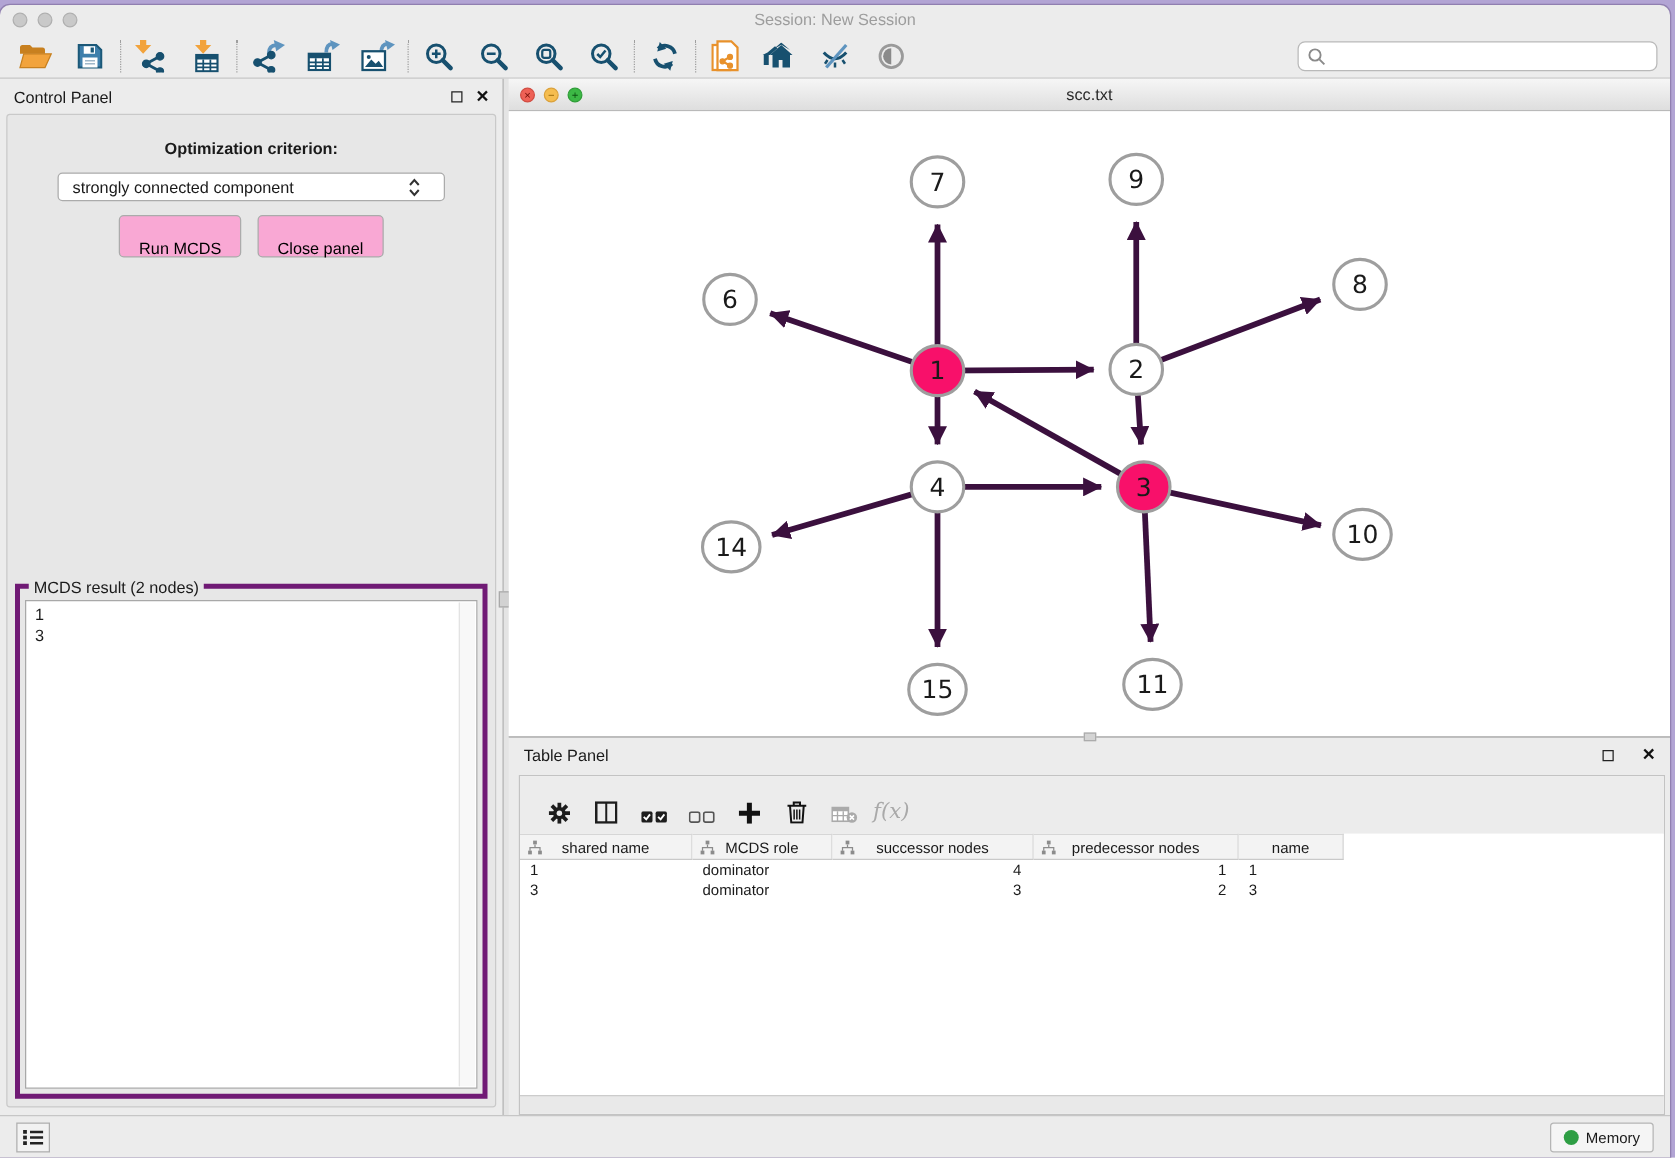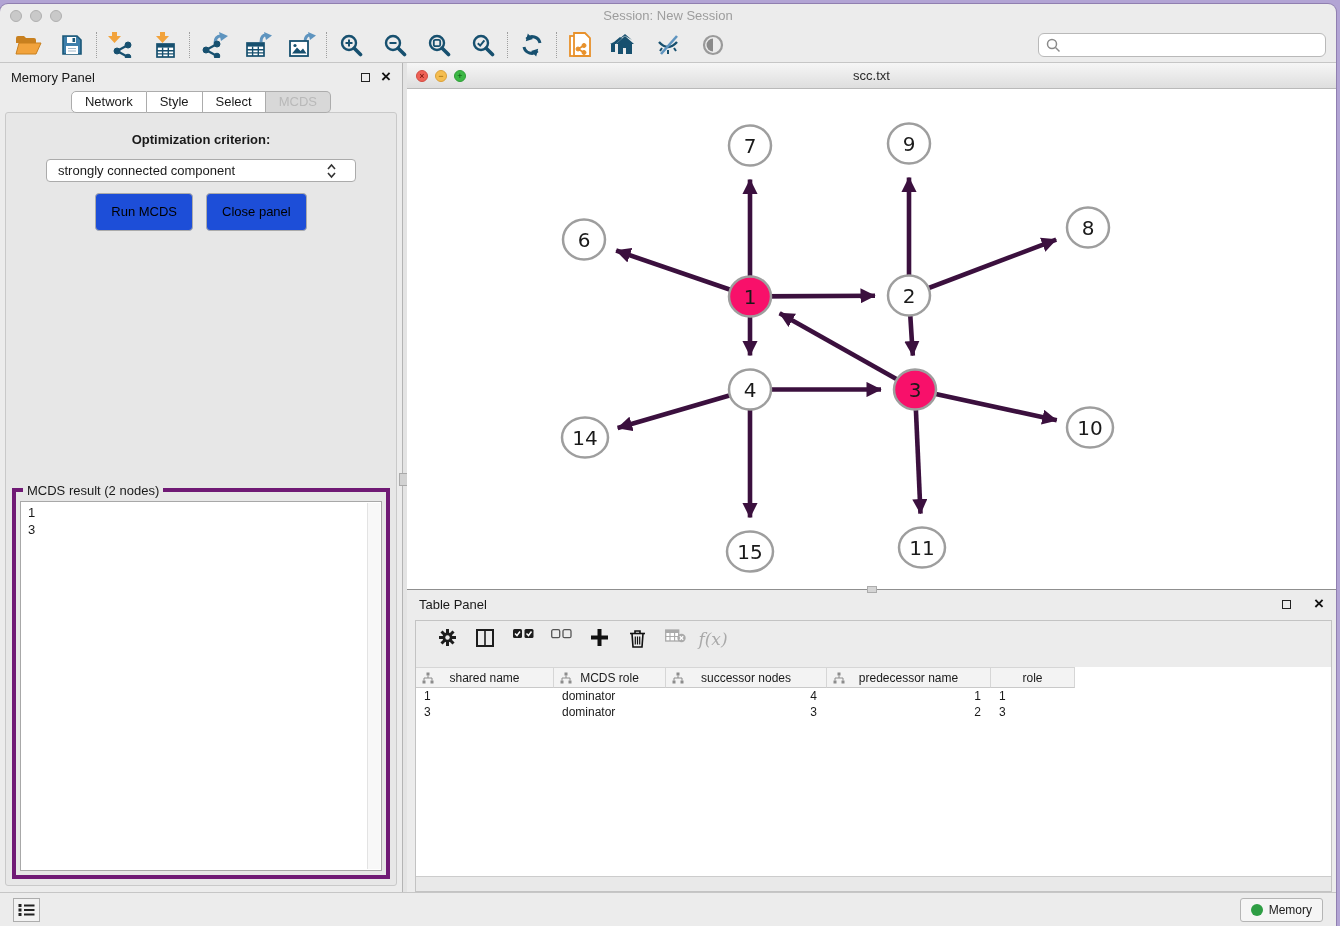--- a/index.html
+++ b/index.html
@@ -43,22 +43,22 @@
   .tab.first { border-left:1px solid #acacac; border-radius:5px 0 0 5px; }
   .tab.last { border-radius:0 5px 5px 0; }
   .tab.active { background:#d8d8d8; color:#b9b9b9; }
   .cp-content { flex:1; margin:0 5px 6px 5px; background:#e7e7e7; border:1px solid #c9c9c9; border-radius:3px;
     position:relative; padding-top:19px; }
   .opt-label { text-align:center; font-size:13px;font-weight:bold; }
   .selectbox { width:310px; height:23px; margin:12px auto 0; background:#fff; border:1px solid #ababab;
     border-radius:4px; display:flex; align-items:center; padding:0 19px 0 11px; font-size:13px; }
   .selectbox .stp { margin-left:auto; display:flex; }
   .btn-row { display:flex; justify-content:center; gap:13px; margin-top:11px; }
-  .cp-btn { background:#1d4ed8; border:1px solid #ababab; border-radius:4px; font-size:13px;
-    padding:4px 15px; height:38px; line-height:20px; }
+  .cp-btn { background:#f9a8d4; border:1px solid #ababab; border-radius:4px; font-size:13px;
+    padding:16px 15px; height:22px; line-height:20px; }
   .grpbox { position:absolute; left:6px; right:6px; top:375px; bottom:6px; border:4px solid #701a75; }
   .grpbox .legend { position:absolute; top:-9px; left:7px; background:#e7e7e7; padding:0 4px; font-size:13px; }
   .result-box { position:absolute; left:4px; right:4px; top:9px; bottom:4px; background:#fff; border:1px solid #a8a8a8; }
   .result-text { white-space:pre; font-size:13px; line-height:17px; padding:2px 7px; }
   .vscroll { position:absolute; top:1px; right:1px; bottom:1px; width:13px; background:#f8f8f8; border-left:1px solid #e3e3e3; }
 
   
   .vdivider { width:5px; background:#e4e4e4; border-left:1px solid #b4b4b4; position:relative; }
   .vgrip { position:absolute; top:410px; left:-4px; width:9px; height:13px; background:#d2d2d2; border:1px solid #a9a9a9; }
 
@@ -75,21 +75,21 @@
   .canvas svg { position:absolute; left:0; top:0; width:100%; height:100%; }
   .canvas text { font:20px "DejaVu Sans", sans-serif; fill:#1a1a1a; }
   .net-grip { position:absolute; left:50%; bottom:-4px; transform:translateX(-50%); width:10px; height:7px;
     background:#d4d4d4; border:1px solid #acacac; z-index:3; }
 
   
   .tablepanel { flex:1; background:#ececec; display:flex; flex-direction:column; }
   .tp-head { height:28px; display:flex; align-items:center; padding:0 12px; font-size:13px;gap:12px; }
   .tp-body { margin:2px 4px 0 8px; border:1px solid #c3c3c3; background:#fff; flex:1; display:flex; flex-direction:column; }
   .tp-toolbar { height:46px; background:#ececec; display:flex; align-items:center; padding-left:12px; gap:0; }
-  .tp-tool { width:38px; height:30px; display:flex; align-items:flex-start; justify-content:center; }
+  .tp-tool { width:38px; height:30px; display:flex; align-items:flex-end; justify-content:center; }
   .fx { font-family:"DejaVu Serif", serif; font-style:italic; font-size:17px; color:#a9a9a9; }
   .tbl-header { height:21px; display:flex; background:#fff; }
   .th { position:relative; font-size:12px; background:#f3f3f3; border-top:1px solid #d6d6d6;
     border-bottom:1px solid #c9c9c9; border-right:1px solid #d6d6d6; display:flex; align-items:center; justify-content:center; }
   .th .tree { position:absolute; left:6px; top:4px; }
   .tbl-rows { flex:1; background:#fff; }
   .trow { display:flex; height:16px; line-height:16px; font-size:12px; }
   .td { padding:0 8px; overflow:hidden; white-space:nowrap; }
   .td.num { text-align:right; padding-right:10px; }
   .tp-scrollstrip { height:15px; background:#e9e9e9; border-top:1px solid #cccccc; }
@@ -264,30 +264,24 @@
         <line x1="9.5" y1="9.5" x2="13.5" y2="13.5" stroke="#8a8a8a" stroke-width="1.5"></line>
       </svg>
       <input type="text" placeholder="" style="">
     </div>
   </div>
 
   <div class="main">
 
     <div class="cpanel">
       <div class="panel-head">
-        <span>Memory Panel</span>
+        <span>Control Panel</span>
         <span class="sp"></span>
         <span class="float-box"></span>
         <span class="close-x">×</span>
-      </div>
-      <div class="tabs-row">
-        <div class="tab first">Network</div>
-        <div class="tab">Style</div>
-        <div class="tab">Select</div>
-        <div class="tab last active">MCDS</div>
       </div>
       <div class="cp-content">
         <div class="opt-label">Optimization criterion:</div>
         <div class="selectbox">
           <span>strongly connected component</span>
           <span class="stp">
             <svg width="9" height="16" viewBox="0 0 9 16">
               <path d="M1 6 L4.5 2 L8 6" fill="none" stroke="#333" stroke-width="1.6"></path>
               <path d="M1 10 L4.5 14 L8 10" fill="none" stroke="#333" stroke-width="1.6"></path>
             </svg>
@@ -477,24 +471,24 @@
             </div>
             <div class="th" style="width:164px">
               <svg class="tree" width="12" height="12" viewBox="0 0 12 12">
                   <g fill="#8c8c8c">
                     <rect x="4.5" y="0.5" width="3" height="3"></rect>
                     <rect x="0.5" y="8.5" width="3" height="3"></rect>
                     <rect x="8.5" y="8.5" width="3" height="3"></rect>
                   </g>
                   <path d="M6 3.5 V6 M2 8.5 V6 H10 V8.5" stroke="#8c8c8c" fill="none"></path>
                 </svg>
-              <span>predecessor name</span>
+              <span>predecessor nodes</span>
             </div>
             <div class="th" style="width:84px">
-              <span>role</span>
+              <span>name</span>
             </div>
           </div>
           <div class="tbl-rows">
             <div class="trow">
               <div class="td" style="width:138px">1</div>
               <div class="td" style="width:112px">dominator</div>
               <div class="td num" style="width:161px">4</div>
               <div class="td num" style="width:164px">1</div>
               <div class="td" style="width:84px">1</div>
             </div>

